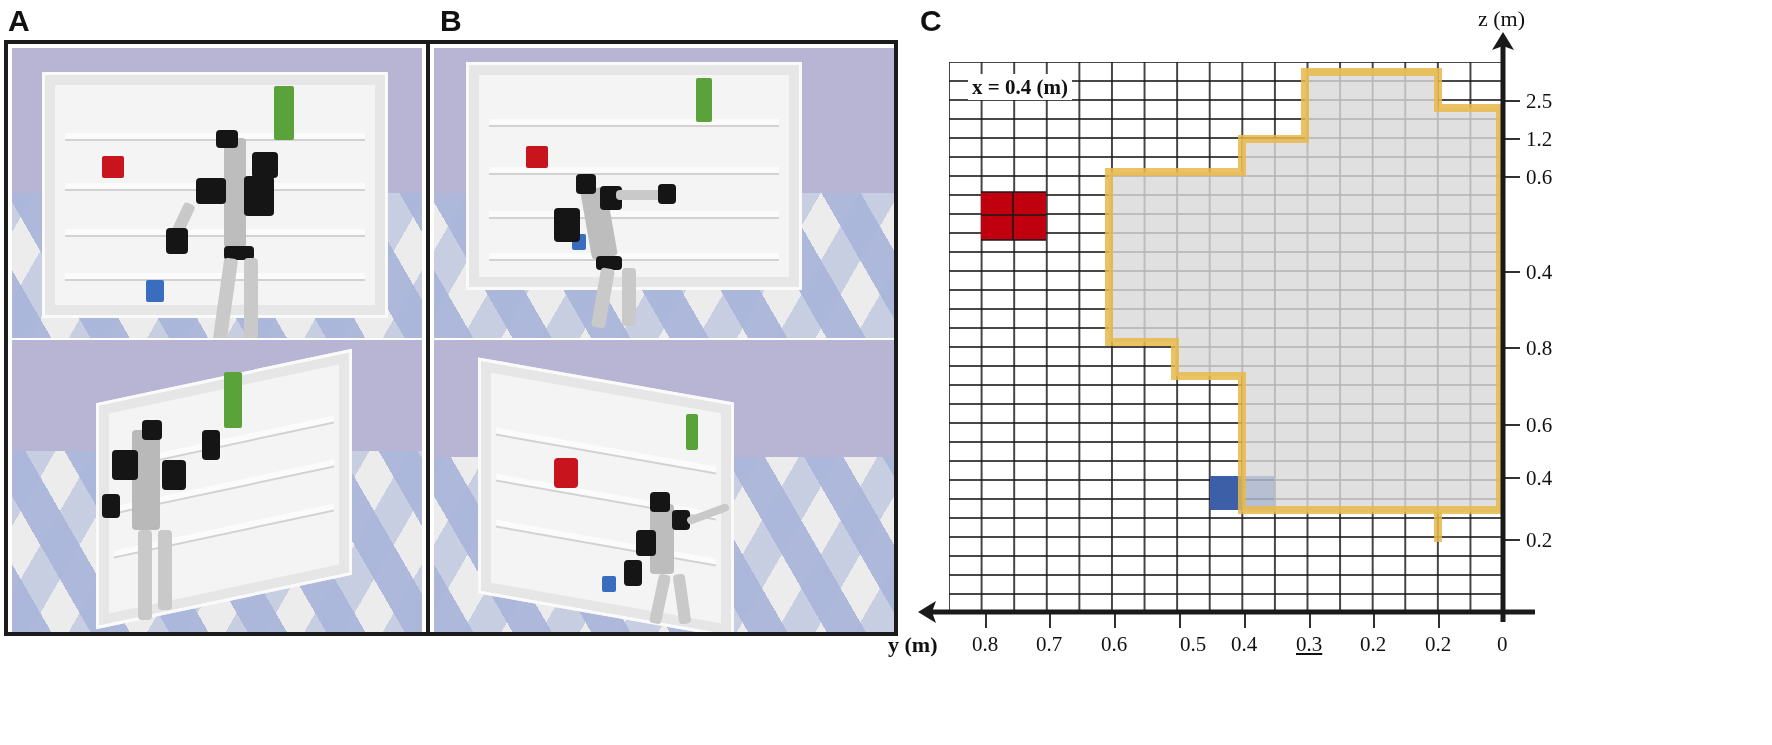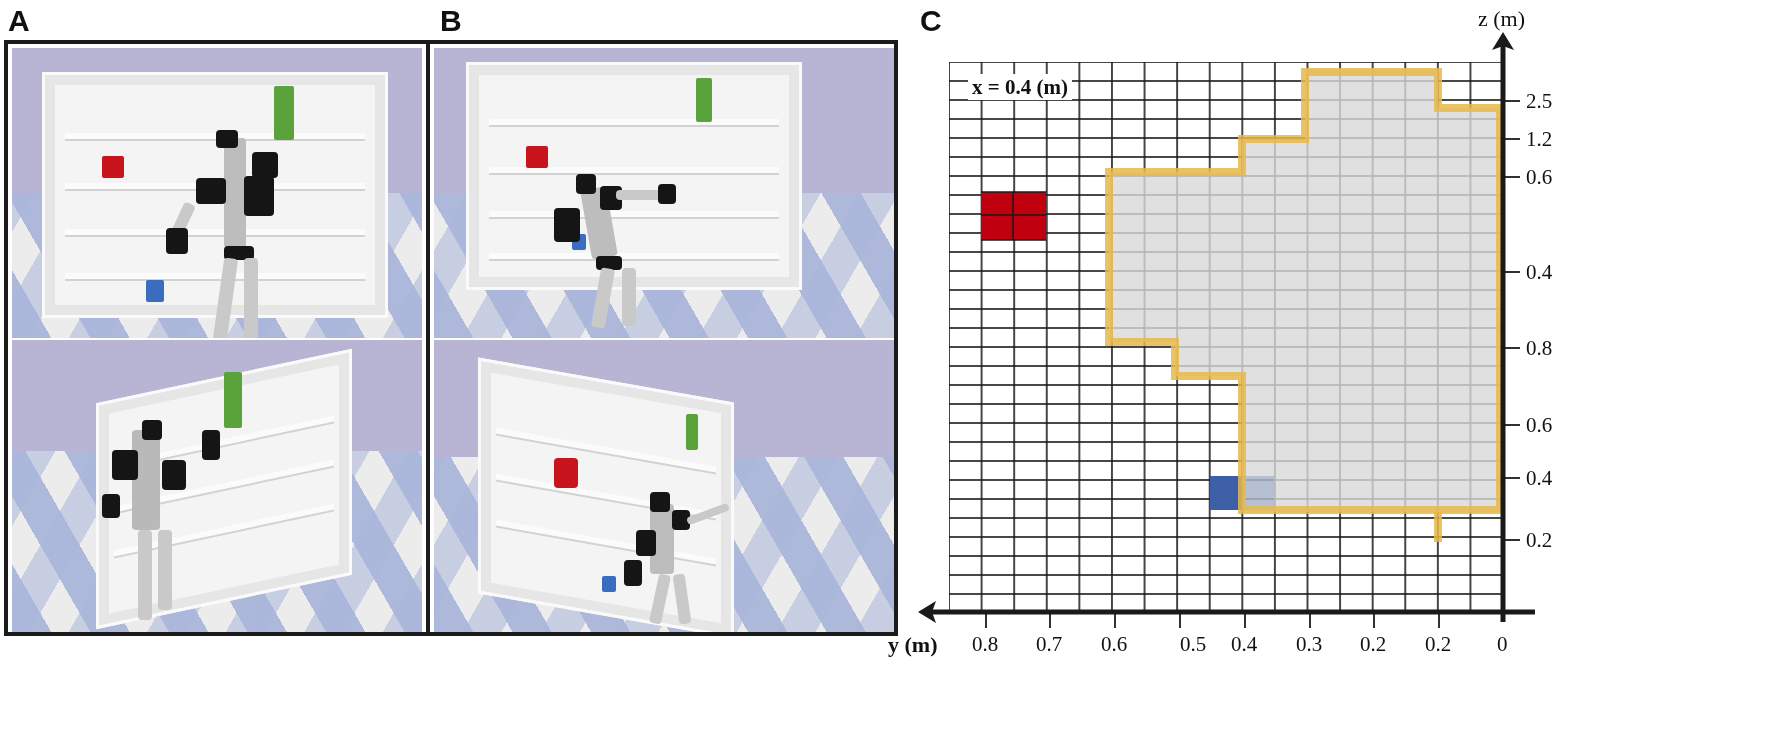--- a/index.html
+++ b/index.html
@@ -219,16 +219,16 @@
 <div class="tick-label" style="left:1526px;top:336px;">0.8</div>
 <div class="tick-label" style="left:1526px;top:413px;">0.6</div>
 <div class="tick-label" style="left:1526px;top:466px;">0.4</div>
 <div class="tick-label" style="left:1526px;top:528px;">0.2</div>
 
 <div class="tick-label" style="left:972px;top:632px;">0.8</div>
 <div class="tick-label" style="left:1036px;top:632px;">0.7</div>
 <div class="tick-label" style="left:1101px;top:632px;">0.6</div>
 <div class="tick-label" style="left:1166px;top:632px;margin-left:14px;">0.5</div>
 <div class="tick-label" style="left:1231px;top:632px;">0.4</div>
-<div class="tick-label" style="left:1296px;top:632px;">0.3</div>
+<div class="tick-label" style="left:1296px;top:632px;text-decoration:underline;">0.3</div>
 <div class="tick-label" style="left:1360px;top:632px;">0.2</div>
 <div class="tick-label" style="left:1425px;top:632px;">0.2</div>
 <div class="tick-label" style="left:1497px;top:632px;">0</div>
 
 </body></html>

